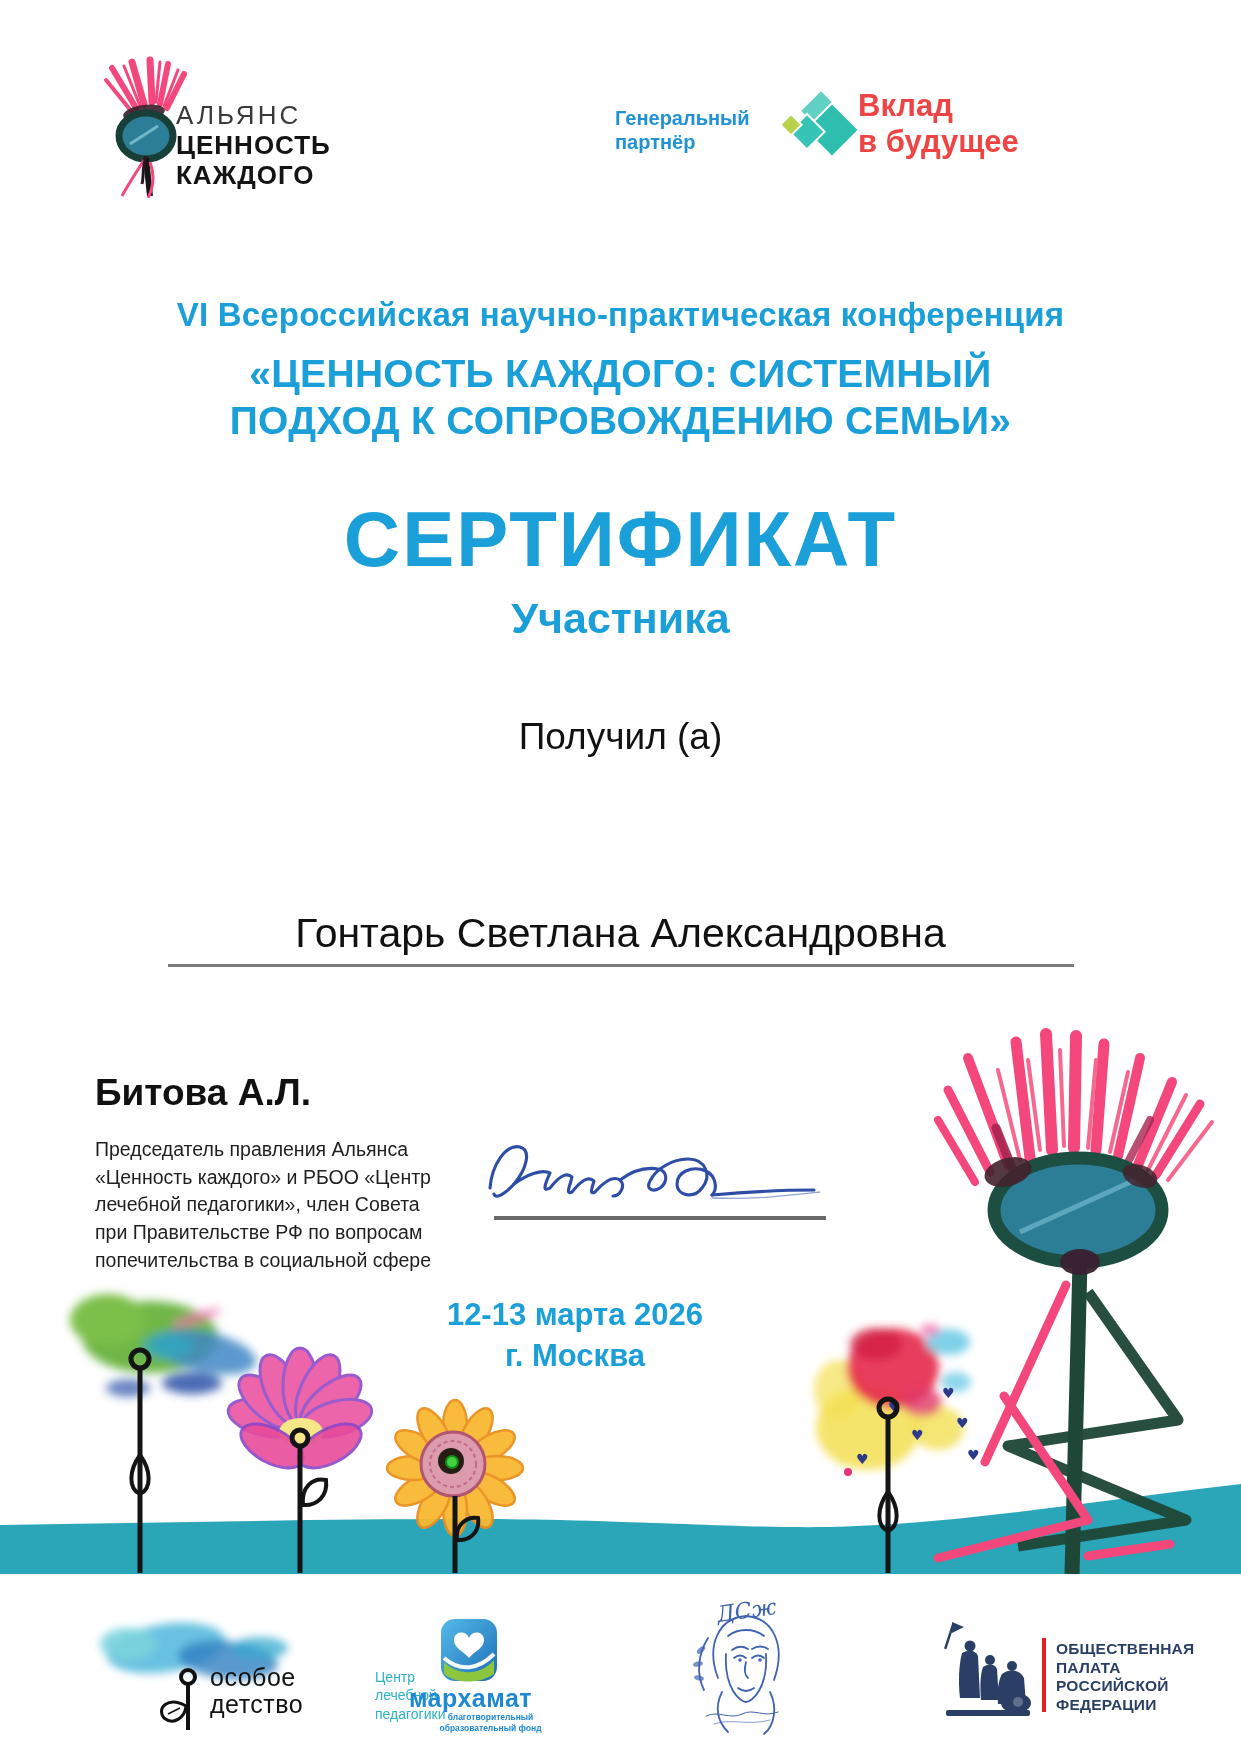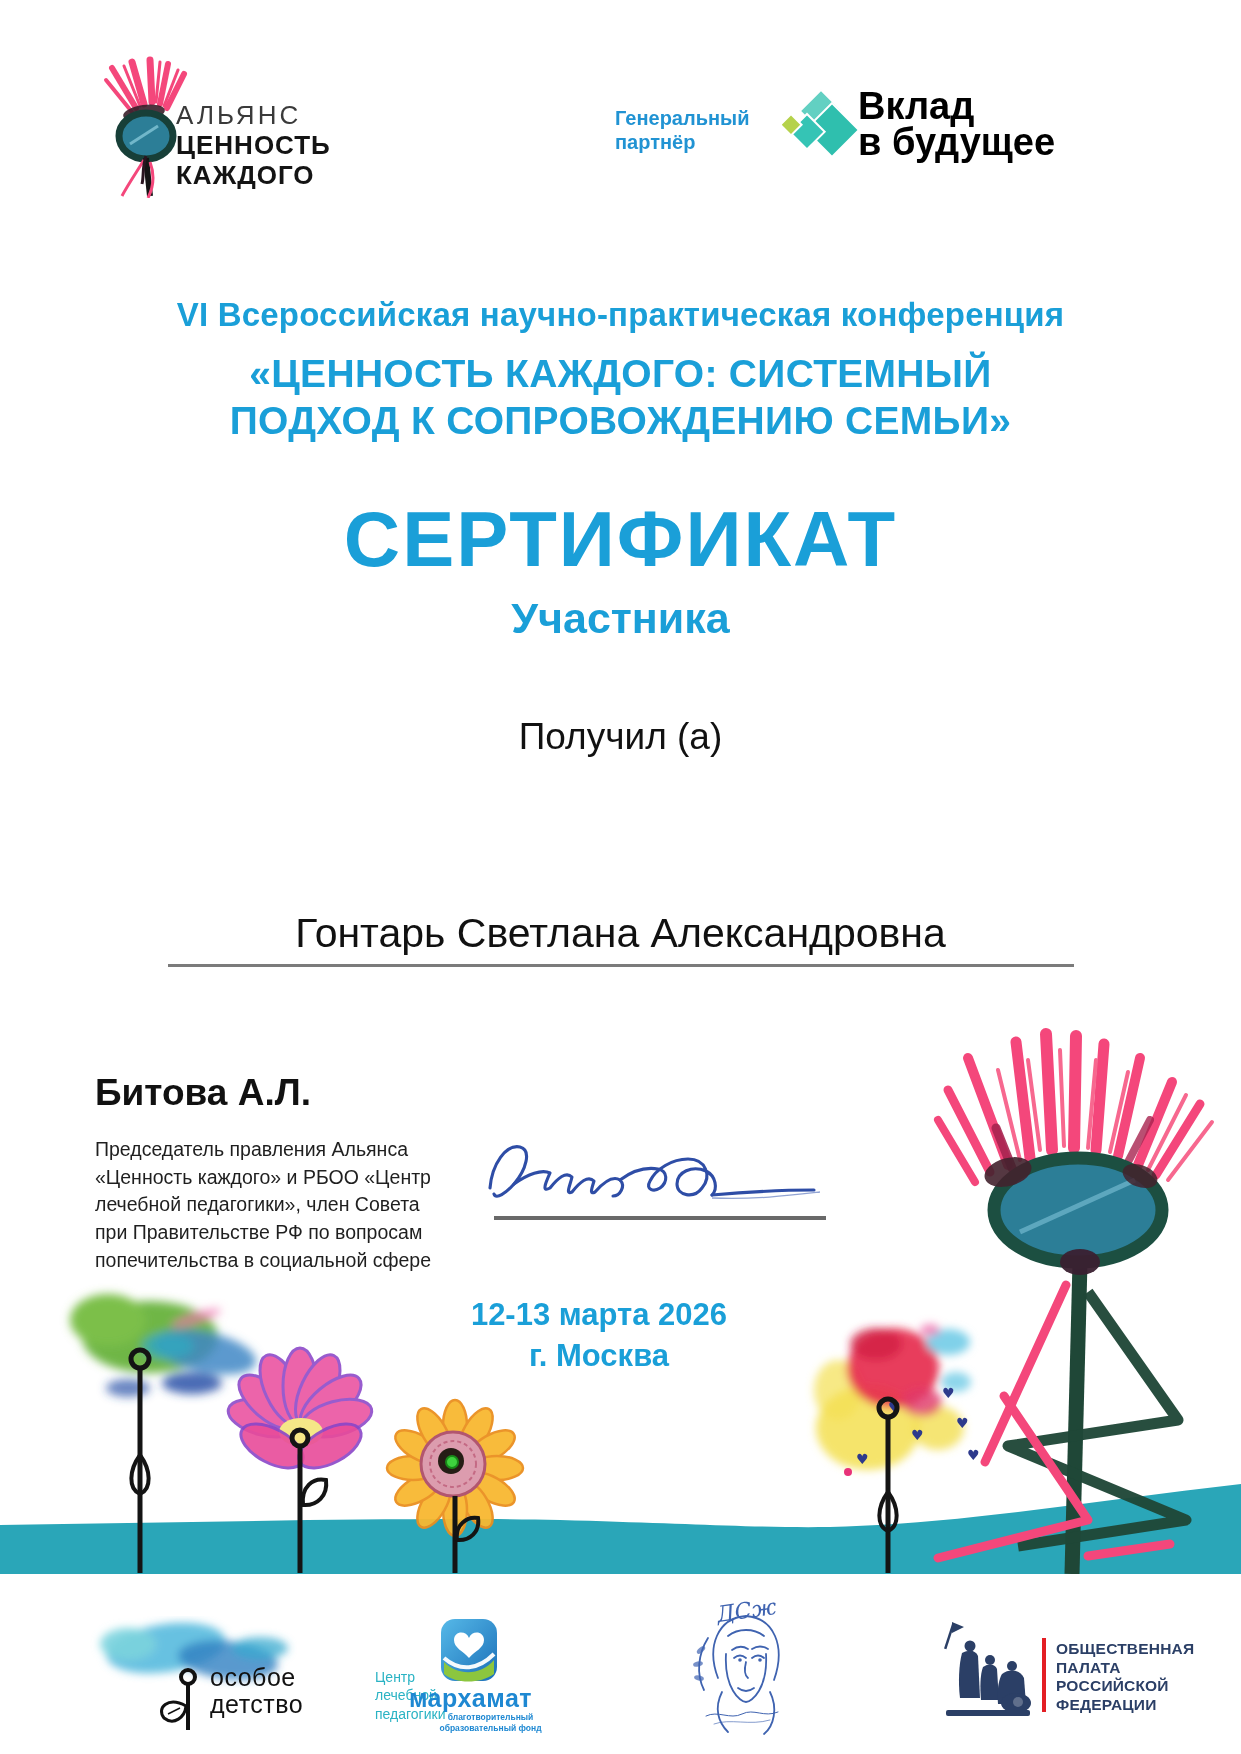--- a/index.html
+++ b/index.html
@@ -14,27 +14,27 @@
   .series-line{top:296px;font-size:33px;font-weight:700;letter-spacing:.2px;}
   .conf-title{top:350px;font-size:39px;font-weight:700;line-height:47px;letter-spacing:.3px;}
   .cert-title{top:494px;font-size:78px;font-weight:700;letter-spacing:2px;}
   .cert-subtitle{top:594px;font-size:43px;font-weight:600;}
   .received{top:716px;font-size:37px;font-weight:500;color:#111;}
   .recipient{top:910px;font-size:41px;font-weight:400;color:#111;}
   .name-line{left:168px;top:964px;width:906px;height:3px;background:#7b7b7b;}
   .signer-name{left:95px;top:1072px;font-size:37px;font-weight:600;color:#111;}
   .signer-title{left:95px;top:1136px;width:340px;font-size:19.5px;line-height:1.42;color:#1f1f1f;}
   .sig-line{left:494px;top:1216px;width:332px;height:4px;background:#696969;}
-  .date-block{left:0;top:1294px;width:1150px;text-align:center;font-size:31px;font-weight:700;line-height:41px;padding-left:24px;}
+  .date-block{left:0;top:1294px;width:1150px;text-align:center;font-size:31px;font-weight:700;line-height:41px;}
   
   .alliance-text{left:176px;top:100px;font-size:26px;line-height:30px;color:#141414;}
   .alliance-text .l1{font-weight:400;color:#3a3a3a;letter-spacing:3px;}
   .alliance-text .l2,.alliance-text .l3{font-weight:700;letter-spacing:1px;}
   .partner-label{left:615px;top:106px;font-size:20px;font-weight:700;color:#2193d3;line-height:24px;}
-  .vklad-text{left:858px;top:88px;font-size:38px;font-weight:700;color:#000000;line-height:36px;}
+  .vklad-text{left:858px;top:88px;font-size:31px;font-weight:700;color:#ef4444;line-height:36px;}
   
   .osoboe-name{left:210px;top:1664px;font-size:25px;font-weight:500;color:#111;line-height:27px;letter-spacing:.5px;}
   .osoboe-sub{left:375px;top:1668px;font-size:14px;color:#2ab3c4;line-height:1.32;}
   .marhamat-name{left:398px;top:1684px;width:145px;text-align:center;font-size:25px;font-weight:700;color:#1e88d2;letter-spacing:.5px;}
   .marhamat-sub{left:418px;top:1712px;width:145px;text-align:center;font-size:8.5px;font-weight:700;color:#1e88d2;line-height:1.35;}
   .oprf-text{left:1056px;top:1640px;font-size:15.5px;font-weight:700;color:#2b3f66;line-height:18.5px;letter-spacing:.2px;}
   .oprf-bar{left:1042px;top:1638px;width:4px;height:74px;background:#e31e24;}
 </style>
 </head>
 <body>

